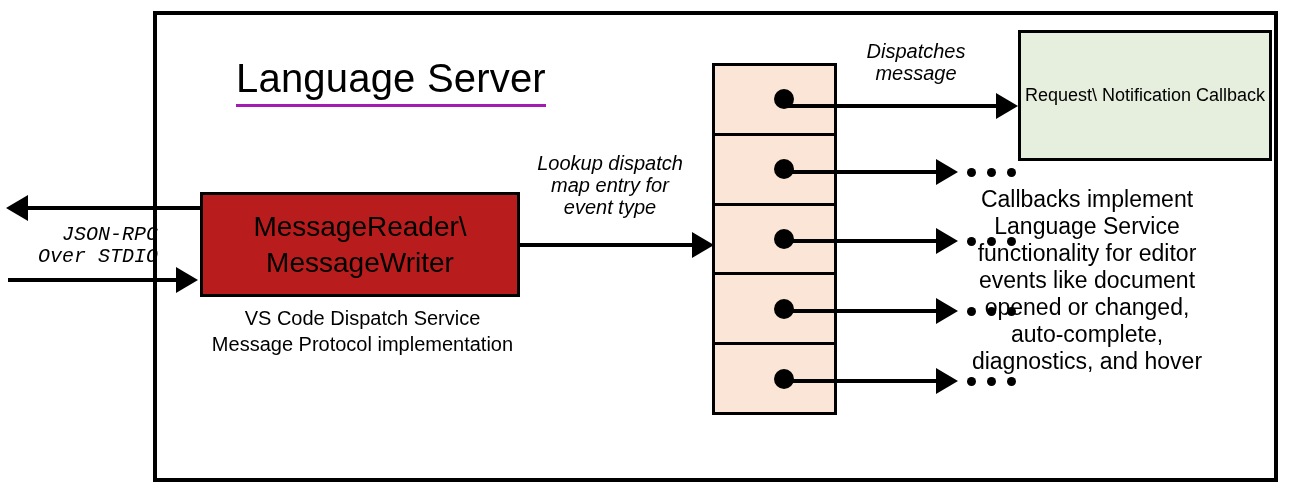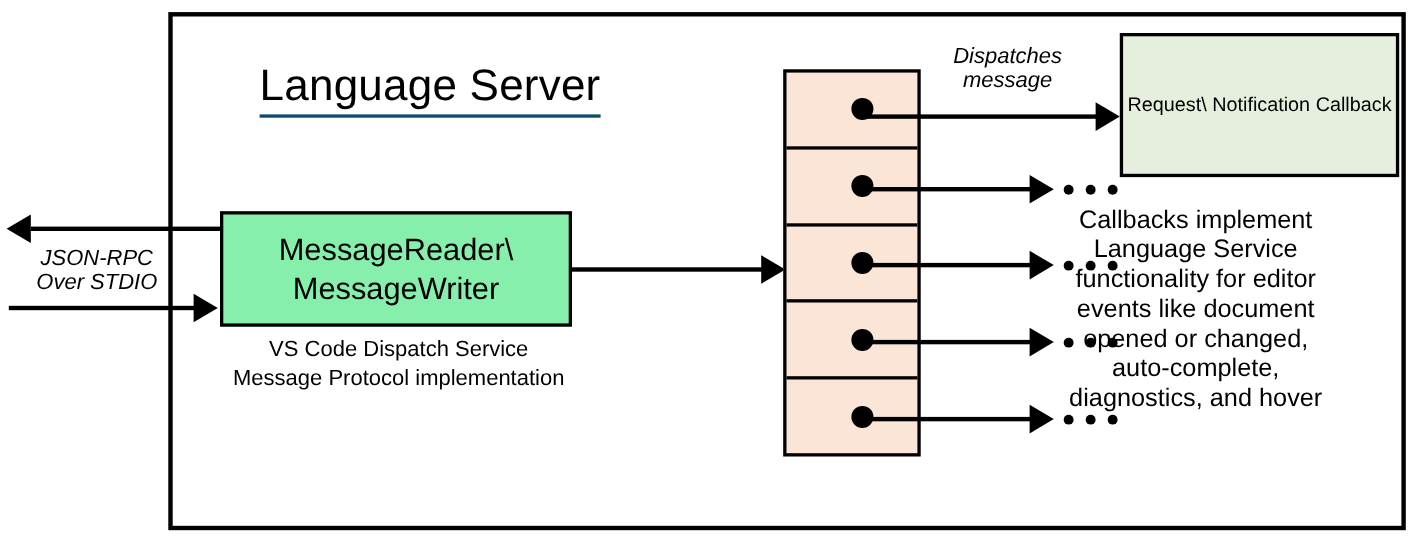--- a/index.html
+++ b/index.html
@@ -32,39 +32,39 @@
   }
 
   
   #server-title {
     left: 236px;
     top: 53px;
     font-size: 40px;
     line-height: 50px;
     letter-spacing: 0.2px;
     white-space: nowrap;
-    border-bottom: 3px solid #0c4a6e;
+    border-bottom: 3px solid #a21caf;
     padding-bottom: 1px;
   }
 
   
   .node-box {
     border: 3px solid #000000;
     box-sizing: border-box;
     display: flex;
     align-items: center;
     justify-content: center;
     text-align: center;
   }
   #message-reader-box {
     left: 200px;
     top: 192px;
     width: 320px;
     height: 105px;
-    background: #86efac;
+    background: #b91c1c;
     font-size: 28px;
     line-height: 36px;
   }
   #callback-box {
     left: 1018px;
     top: 30px;
     width: 254px;
     height: 131px;
     background: #e6eedd;
     font-size: 18px;
@@ -101,21 +101,22 @@
     font-style: italic;
     text-align: center;
     font-size: 20px;
     line-height: 22px;
     white-space: pre-line;
   }
   #label-jsonrpc {
     left: 18px;
     top: 224px;
     width: 140px;
-    text-align: center;
+    text-align: right;
+    font-family: Liberation Mono, monospace;
   }
   #label-lookup {
     left: 510px;
     top: 152px;
     width: 200px;
   }
   #label-dispatches {
     left: 836px;
     top: 40px;
     width: 160px;
@@ -200,20 +201,23 @@
   <div class="abs edge-label" id="label-jsonrpc">JSON-RPC
 Over STDIO</div>
 
   <div class="abs node-box" id="message-reader-box">MessageReader\
 MessageWriter</div>
   <div class="abs caption" id="message-reader-caption">VS Code Dispatch Service
 Message Protocol implementation</div>
 
   <div class="abs hline" style="left:519px; top:243px; width:175px;"></div>
   <div class="abs arrow-right" style="left:692px; top:232px;"></div>
+  <div class="abs edge-label" id="label-lookup">Lookup dispatch
+map entry for
+event type</div>
 
   <div class="abs" id="dispatch-map">
     <div class="dispatch-row">
       <span class="dispatch-dot"></span>
     </div>
     <div class="dispatch-row">
       <span class="dispatch-dot"></span>
     </div>
     <div class="dispatch-row">
       <span class="dispatch-dot"></span>

